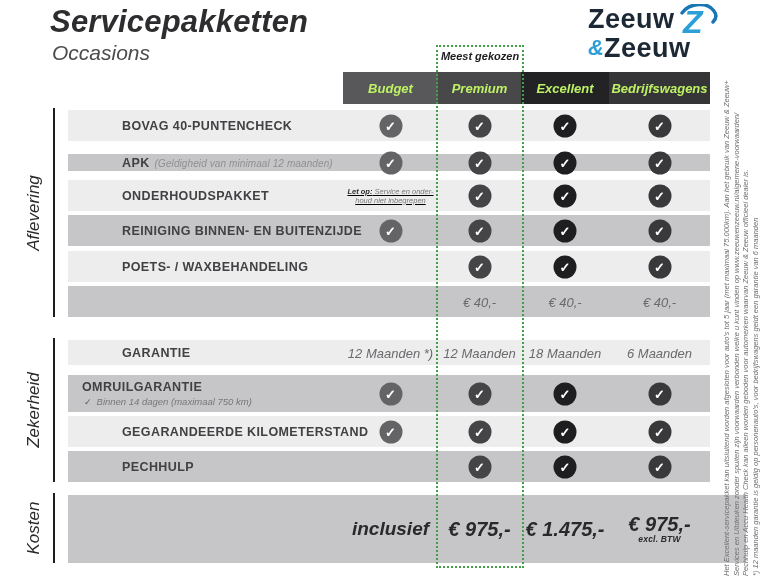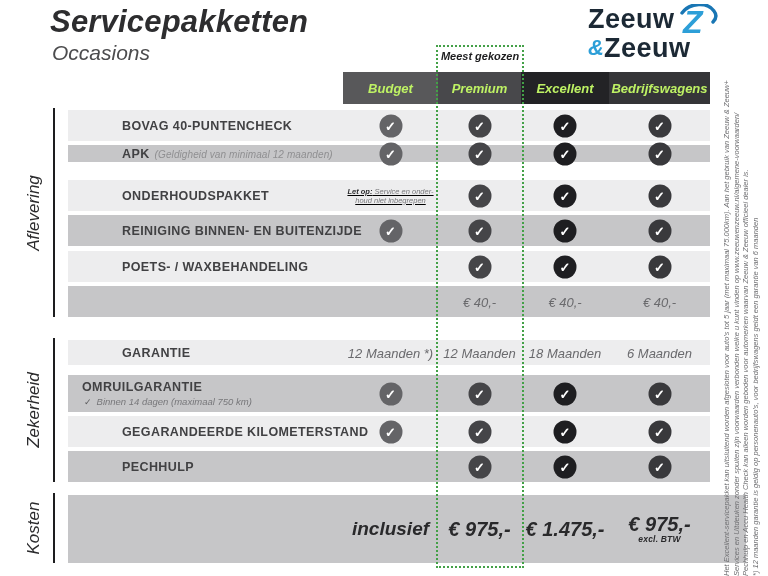--- a/index.html
+++ b/index.html
@@ -122,21 +122,21 @@
         <div class="cell" style="left: 411.5px;">
           <div class="check" style="background: rgb(69, 69, 72);">✓</div>
         </div>
         <div class="cell" style="left: 497px;">
           <div class="check" style="background: rgb(30, 30, 33);">✓</div>
         </div>
         <div class="cell" style="left: 591.5px;">
           <div class="check" style="background: rgb(57, 57, 60);">✓</div>
         </div>
       </div>
-      <div class="row dark" style="top: 145px; height: 17px;">
+      <div class="row dark" style="top: 154px; height: 17px;">
         <div class="rowlabel">APK<span class="subinline">(Geldigheid van minimaal 12 maanden)</span></div>
         <div class="cell" style="left: 322.5px;">
           <div class="check" style="background: rgb(100, 100, 103);">✓</div>
         </div>
         <div class="cell" style="left: 411.5px;">
           <div class="check" style="background: rgb(69, 69, 72);">✓</div>
         </div>
         <div class="cell" style="left: 497px;">
           <div class="check" style="background: rgb(30, 30, 33);">✓</div>
         </div>

